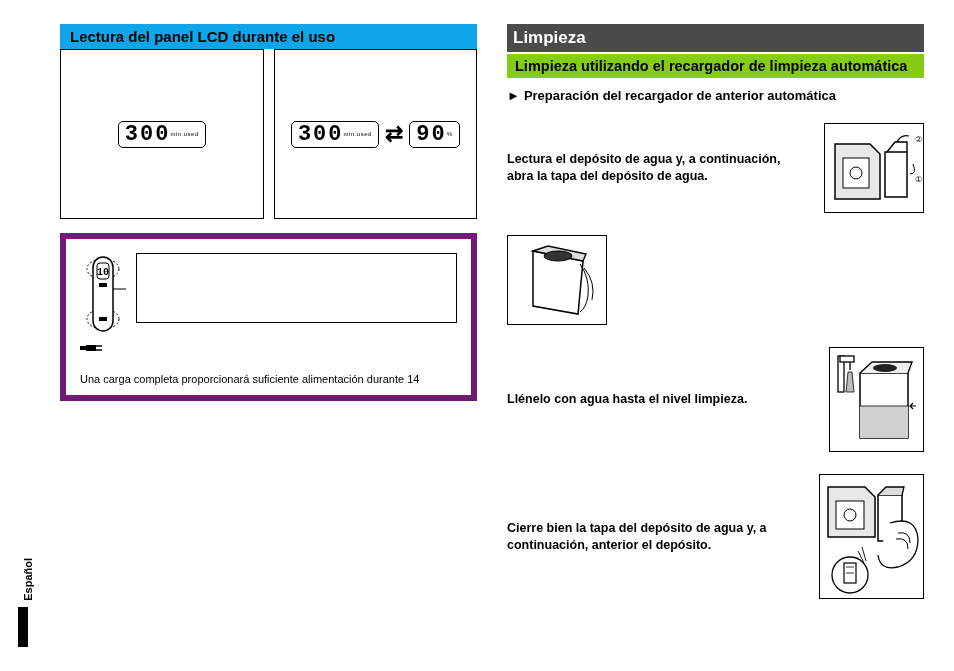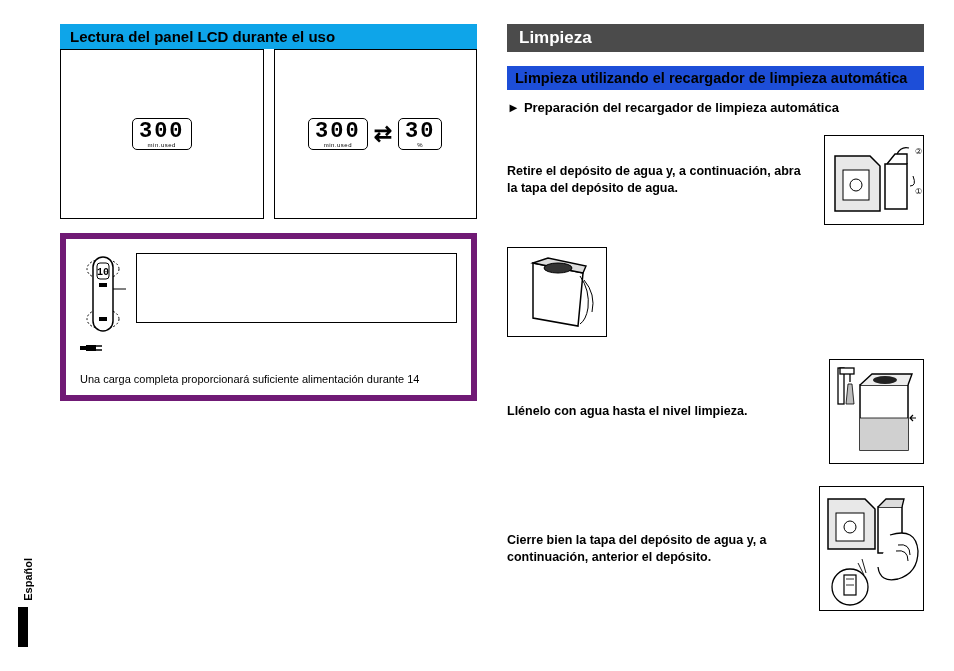--- a/index.html
+++ b/index.html
@@ -29,27 +29,27 @@
   .section-hdr {
     background: #0ea5e9;
     padding: 4px 10px;
     font-weight: bold;
     font-size: 15px;
     margin-bottom: 0;
   }
   .section-hdr-dark {
     background: #4b4b4b;
     color: #fff;
-    padding: 4px 12px;
+    padding: 4px 6px;
     font-weight: bold;
     font-size: 17px;
-    margin-bottom: 14px;
+    margin-bottom: 2px;
   }
   .sub-hdr {
-    background: #1d4ed8;
+    background: #84cc16;
     padding: 4px 8px;
     font-size: 14.5px;
     font-weight: bold;
     margin-bottom: 10px;
   }
   .prep-line {
     font-size: 13px;
     font-weight: bold;
     margin: 8px 0 20px 0;
   }
@@ -75,21 +75,21 @@
   }
   .digit {
     font-family: "Courier New", monospace;
     font-weight: bold;
   }
   .digit-box {
     border: 1.5px solid #000;
     border-radius: 5px;
     padding: 2px 6px 1px 6px;
     display: inline-flex;
-    flex-direction: column;
+    flex-direction: row;
     align-items: center;
     line-height: 1;
   }
   .digit-main {
     font-size: 22px;
     letter-spacing: 2px;
   }
   .digit-sub {
     font-size: 6px;
     letter-spacing: 0.5px;
@@ -203,21 +203,21 @@
       <div class="lcd-box">
         <div style="display:flex;align-items:center;">
           <div class="digit-box">
             <span class="digit digit-main">300</span>
             <span class="digit-sub">min.used</span>
           </div>
           <span class="swap-arrows">
             <span>⇄</span>
           </span>
           <div class="digit-box">
-            <span class="digit digit-main">30</span>
+            <span class="digit digit-main">90</span>
             <span class="digit-sub">%</span>
           </div>
         </div>
       </div>
     </div>
 
     <div class="charge-box">
       <div class="charge-top">
         <svg class="shaver-svg" width="46" height="84" viewBox="0 0 46 84">
           <ellipse cx="23" cy="16" rx="16" ry="10" fill="none" stroke="#000" stroke-width="1" stroke-dasharray="2 2"></ellipse>
@@ -240,27 +240,27 @@
         </svg>
       </div>
       <div class="charge-text">Una carga completa proporcionará suficiente alimentación durante 14</div>
     </div>
   </div>
 
   <div class="right-col">
     <div class="section-hdr-dark">Limpieza</div>
     <div class="sub-hdr">Limpieza utilizando el recargador de limpieza automática</div>
     <div class="prep-line">
-      <span class="prep-arrow">►</span><span>Preparación del recargador de limpieza automática</span>
+      <span class="prep-arrow">►</span><span>Preparación del recargador de anterior automática</span>
     </div>
 
     <div>
 
       <div class="step">
-        <div class="step-text">Retire el depósito de agua y, a continuación, abra la tapa del depósito de agua.</div>
+        <div class="step-text">Lectura el depósito de agua y, a continuación, abra la tapa del depósito de agua.</div>
         <div class="step-img">
           <svg width="100" height="90" viewBox="0 0 100 90">
             <path d="M10 20 L10 75 L55 75 L55 30 L45 20 Z" fill="#e8e8e8" stroke="#000" stroke-width="1.5"></path>
             <rect x="18" y="34" width="26" height="30" fill="#fff" stroke="#000"></rect>
             <circle cx="31" cy="49" r="6" fill="#fff" stroke="#000"></circle>
             <rect x="60" y="28" width="22" height="45" fill="#fff" stroke="#000" stroke-width="1.5"></rect>
             <path d="M62 28 L70 18 L82 18 L82 28" fill="none" stroke="#000" stroke-width="1.4"></path>
             <path d="M72 18 Q76 10 84 12" fill="none" stroke="#000" stroke-width="1.2"></path>
             <text x="90" y="18" font-size="8">②</text>
             <text x="90" y="58" font-size="8">①</text>

